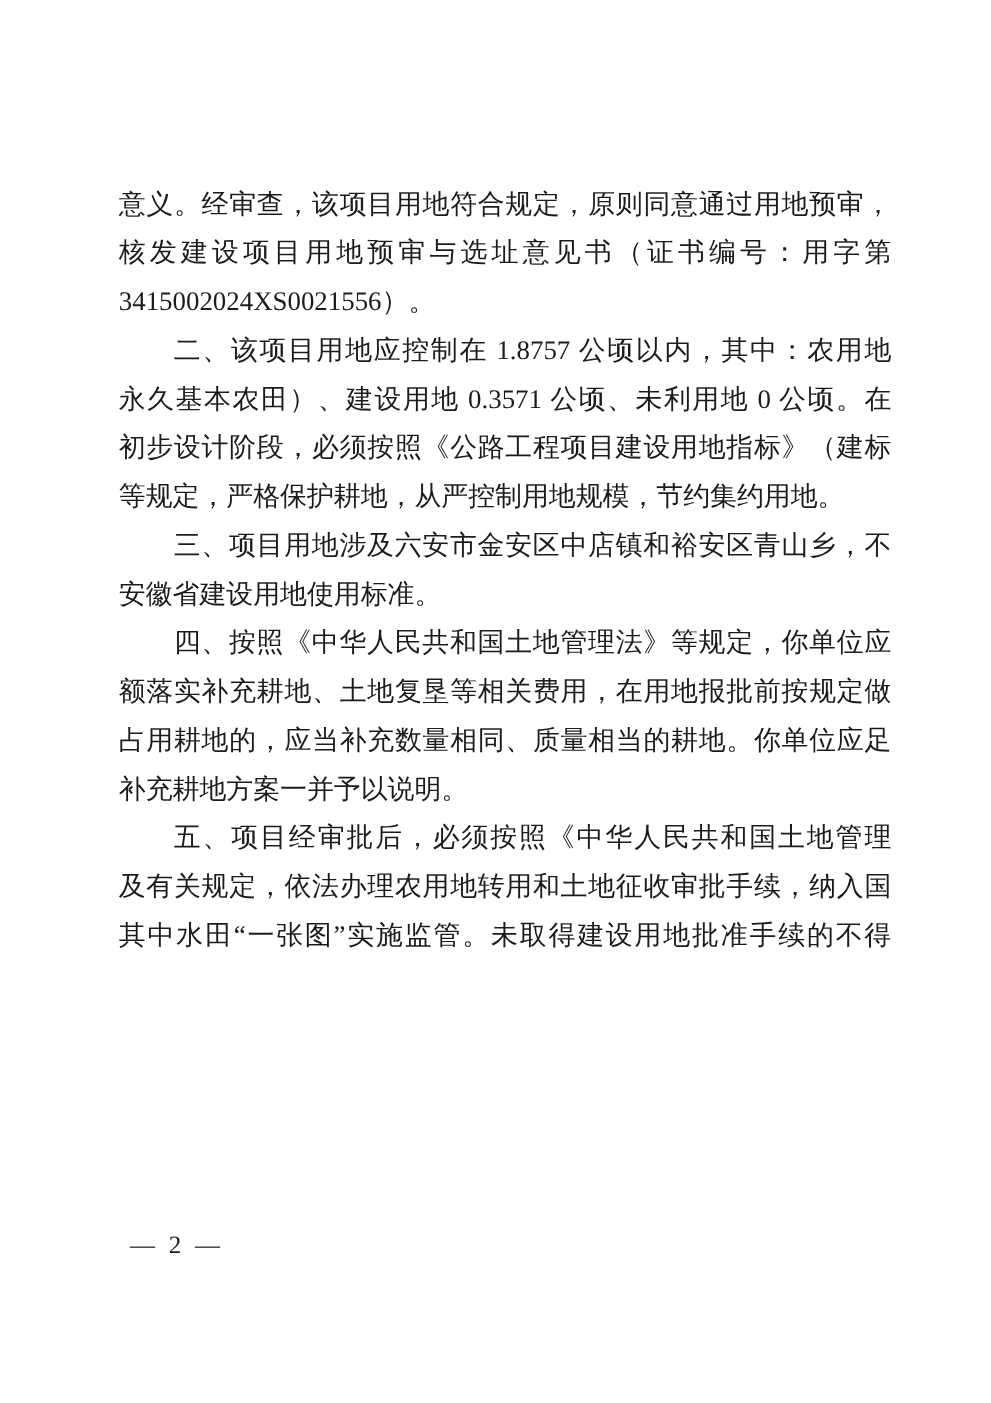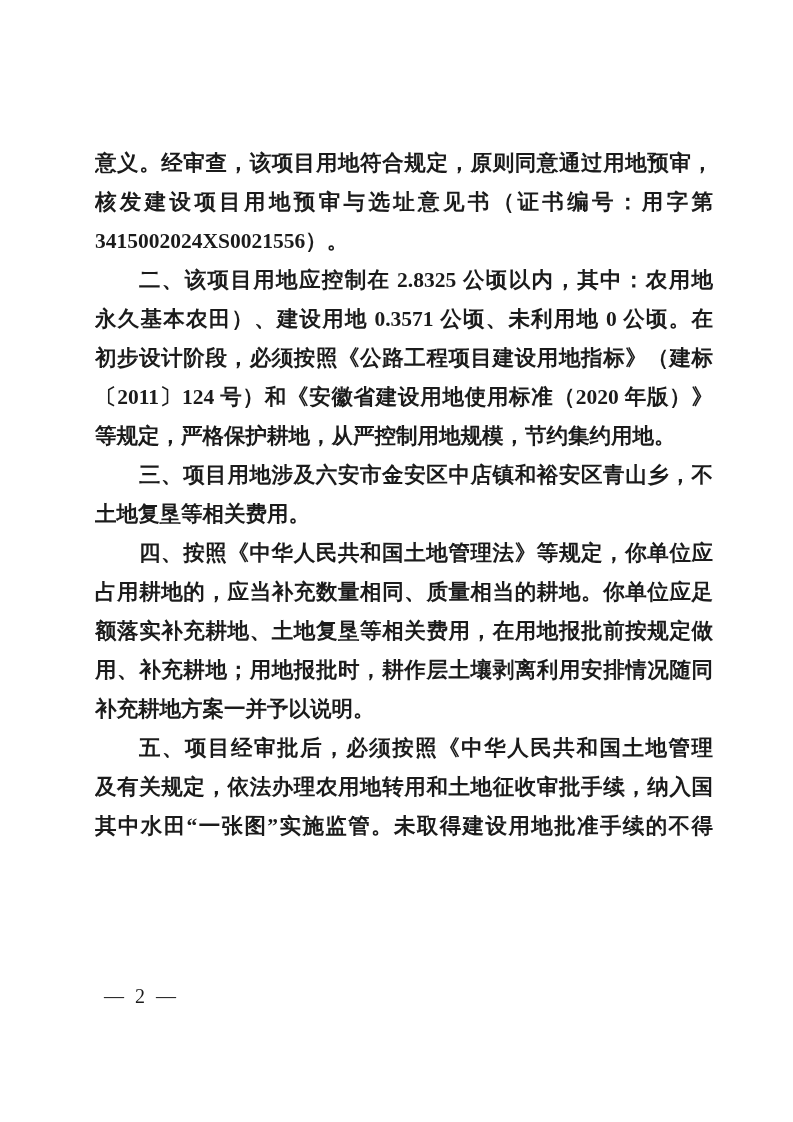--- a/index.html
+++ b/index.html
@@ -26,21 +26,20 @@
     width: 618px;
     color: #1b1b1b;
   }
   .text-line {
     font-size: 21.5px;
     line-height: 39px;
     height: 39px;
     text-align: justify;
     text-align-last: justify;
     overflow: hidden;
-    font-weight: bold;
   }
   .text-line.indent {
     padding-left: 44px;
   }
   .text-line.para-end {
     text-align-last: left;
   }
   .page-footer {
     position: absolute;
     left: 104px;
@@ -52,30 +51,28 @@
   }
 </style>
 </head>
 <body>
 
 <div class="doc-page">
   <div class="doc-body">
       <div class="text-line">意义。经审查，该项目用地符合规定，原则同意通过用地预审，</div>
       <div class="text-line">核发建设项目用地预审与选址意见书（证书编号：用字第</div>
       <div class="text-line para-end">3415002024XS0021556）。</div>
-      <div class="text-line indent">二、该项目用地应控制在 2.8325 公顷以内，其中：农用地</div>
+      <div class="text-line indent">二、该项目用地应控制在 1.8757 公顷以内，其中：农用地</div>
       <div class="text-line">永久基本农田）、建设用地 0.3571 公顷、未利用地 0 公顷。在</div>
       <div class="text-line">初步设计阶段，必须按照《公路工程项目建设用地指标》（建标</div>
-      <div class="text-line">〔2011〕124 号）和《安徽省建设用地使用标准（2020 年版）》</div>
       <div class="text-line para-end">等规定，严格保护耕地，从严控制用地规模，节约集约用地。</div>
       <div class="text-line indent">三、项目用地涉及六安市金安区中店镇和裕安区青山乡，不</div>
-      <div class="text-line para-end">土地复垦等相关费用。</div>
+      <div class="text-line para-end">安徽省建设用地使用标准。</div>
       <div class="text-line indent">四、按照《中华人民共和国土地管理法》等规定，你单位应足</div>
+      <div class="text-line">额落实补充耕地、土地复垦等相关费用，在用地报批前按规定做</div>
       <div class="text-line">占用耕地的，应当补充数量相同、质量相当的耕地。你单位应足</div>
-      <div class="text-line">额落实补充耕地、土地复垦等相关费用，在用地报批前按规定做</div>
-      <div class="text-line">用、补充耕地；用地报批时，耕作层土壤剥离利用安排情况随同</div>
       <div class="text-line para-end">补充耕地方案一并予以说明。</div>
       <div class="text-line indent">五、项目经审批后，必须按照《中华人民共和国土地管理法》</div>
       <div class="text-line">及有关规定，依法办理农用地转用和土地征收审批手续，纳入国</div>
       <div class="text-line">其中水田“一张图”实施监管。未取得建设用地批准手续的不得</div>
     </div>
   <div class="page-footer">— 2 —</div>
 </div>
 
 </body></html>

